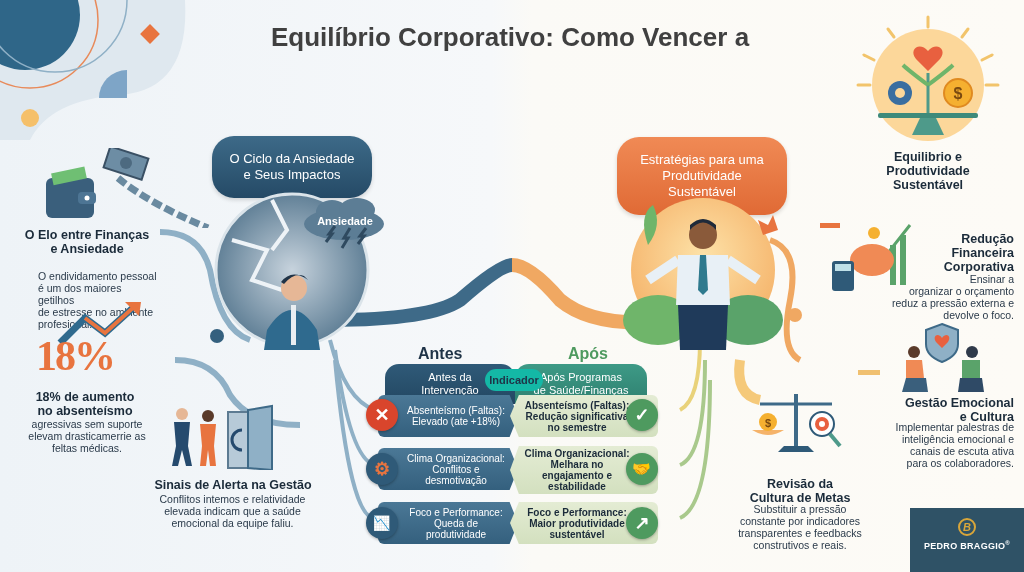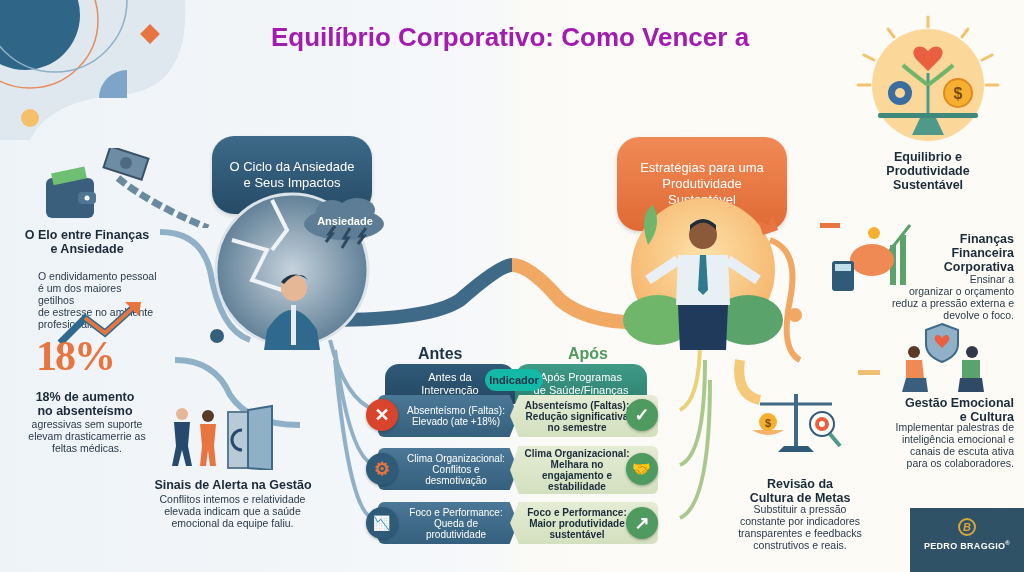--- a/index.html
+++ b/index.html
@@ -6,25 +6,25 @@
   html, body { width: 1024px; height: 572px; overflow: hidden; }
   body {
     position: relative;
     font-family: "Liberation Sans", sans-serif;
     background: linear-gradient(90deg, #eef3f7 0%, #f6f8fa 48%, #fbfaf6 52%, #fdfbf6 100%);
     color: #1f3347;
   }
   .abs { position: absolute; }
   .title {
     left: 230px; top: 22px; width: 560px; text-align: center;
-    font-size: 26px; font-weight: bold; line-height: 31px; color: #a21caf;
+    font-size: 26px; font-weight: bold; line-height: 31px; color: #404040;
   }
   .pill {
     border-radius: 22px; color: #fff; text-align: center;
-    font-size: 13px; line-height: 16px; padding: 23px 14px;
+    font-size: 13px; line-height: 16px; padding: 15px 14px;
     box-shadow: 0 2px 4px rgba(0,0,0,0.15);
   }
   .pill.blue { background: linear-gradient(#3d6a88, #254a66); }
   .pill.orange { background: linear-gradient(#f08a55, #e06a35); }
   .h { font-weight: bold; font-size: 12.5px; line-height: 14px; color: #1b2b3a; }
   .t { font-size: 10.5px; line-height: 12px; color: #2a3a4a; }
   .center { text-align: center; }
   .right { text-align: right; }
   .colhead { font-weight: bold; font-size: 16px; }
   .tabhdr {
@@ -298,21 +298,21 @@
 <svg class="abs" style="left:830px;top:215px" width="90" height="80">
   <path d="M10 60 L30 42 L50 48 L80 10" fill="none" stroke="#5aa36a" stroke-width="3"></path>
   <rect x="60" y="30" width="6" height="40" fill="#5aa36a"></rect>
   <rect x="70" y="20" width="6" height="50" fill="#5aa36a"></rect>
   <ellipse cx="42" cy="45" rx="22" ry="16" fill="#f08a55"></ellipse>
   <circle cx="44" cy="18" r="6" fill="#f5b030"></circle>
   <rect x="2" y="46" width="22" height="30" rx="3" fill="#2f5a78"></rect>
   <rect x="5" y="49" width="16" height="7" fill="#bfe0e8"></rect>
 </svg>
 <div class="abs h right" style="left:920px;top:232px;width:94px;">
-  <div>Finanças</div>
+  <div>Redução</div>
   <div>Financeira</div>
   <div>Corporativa</div>
 </div>
 <div class="abs t right" style="left:874px;top:273px;width:140px;">
   <div>Ensinar a</div>
   <div>organizar o orçamento</div>
   <div>reduz a pressão externa e</div>
   <div>devolve o foco.</div>
 </div>
 

